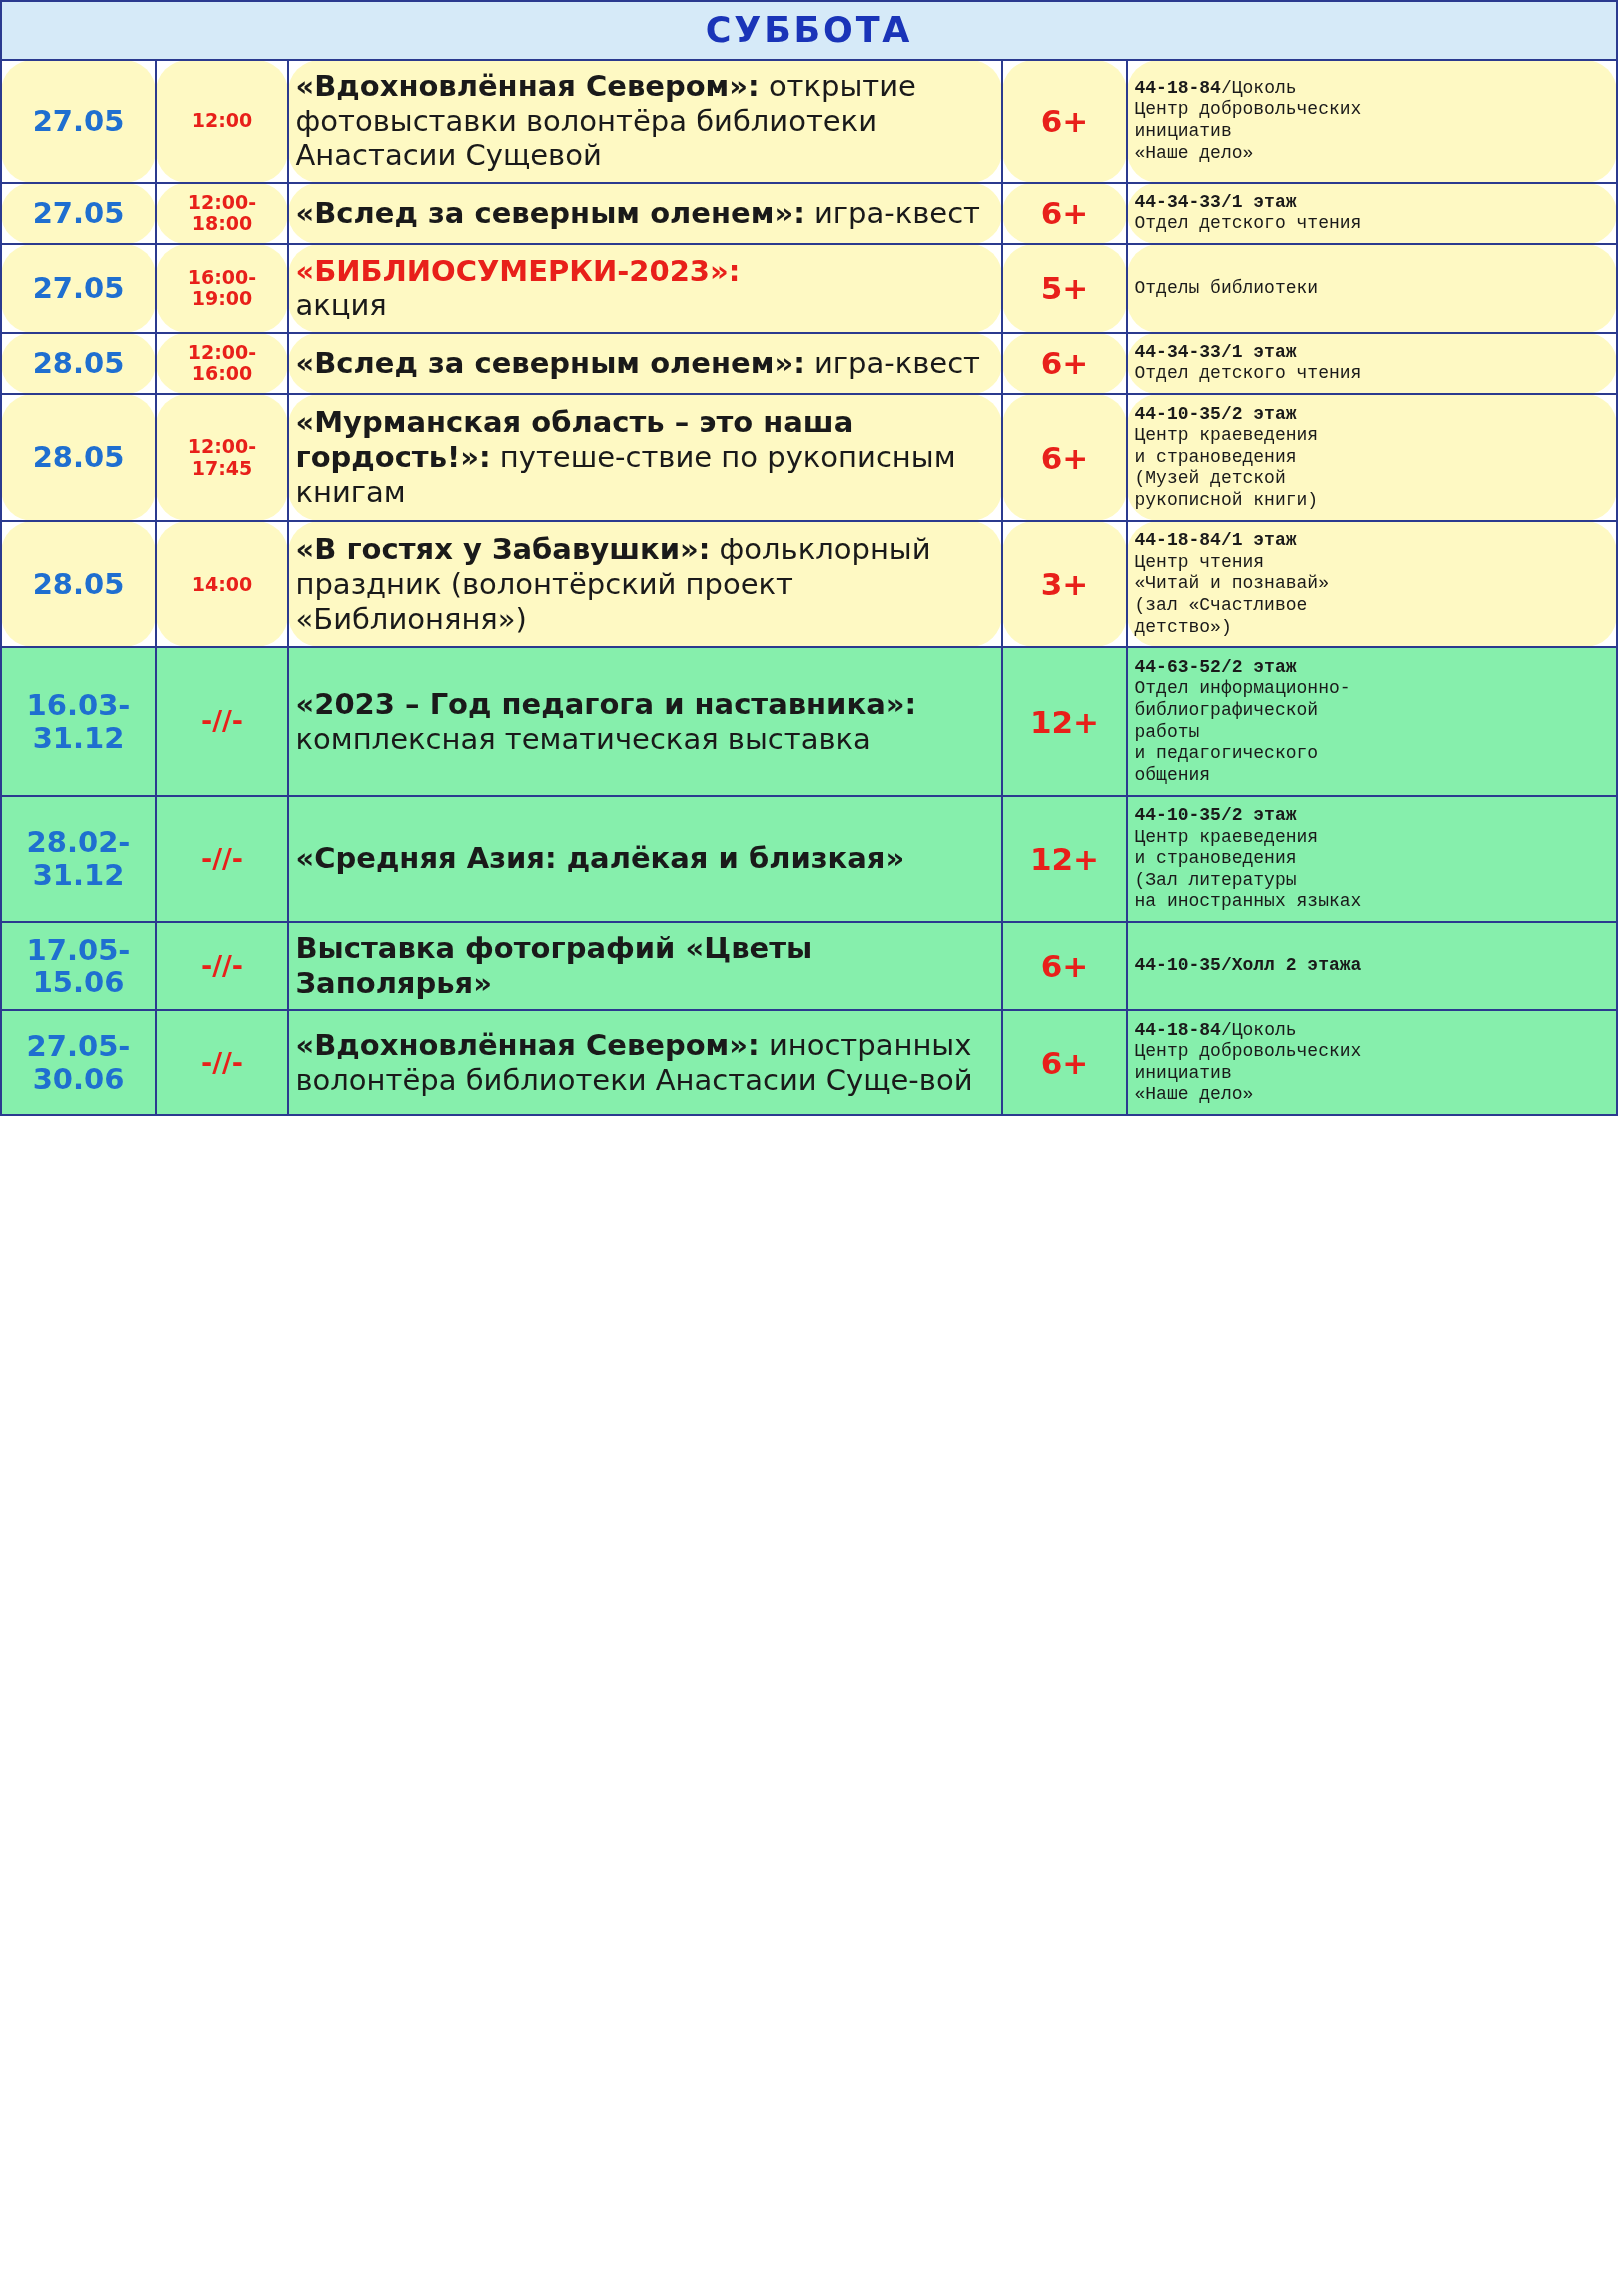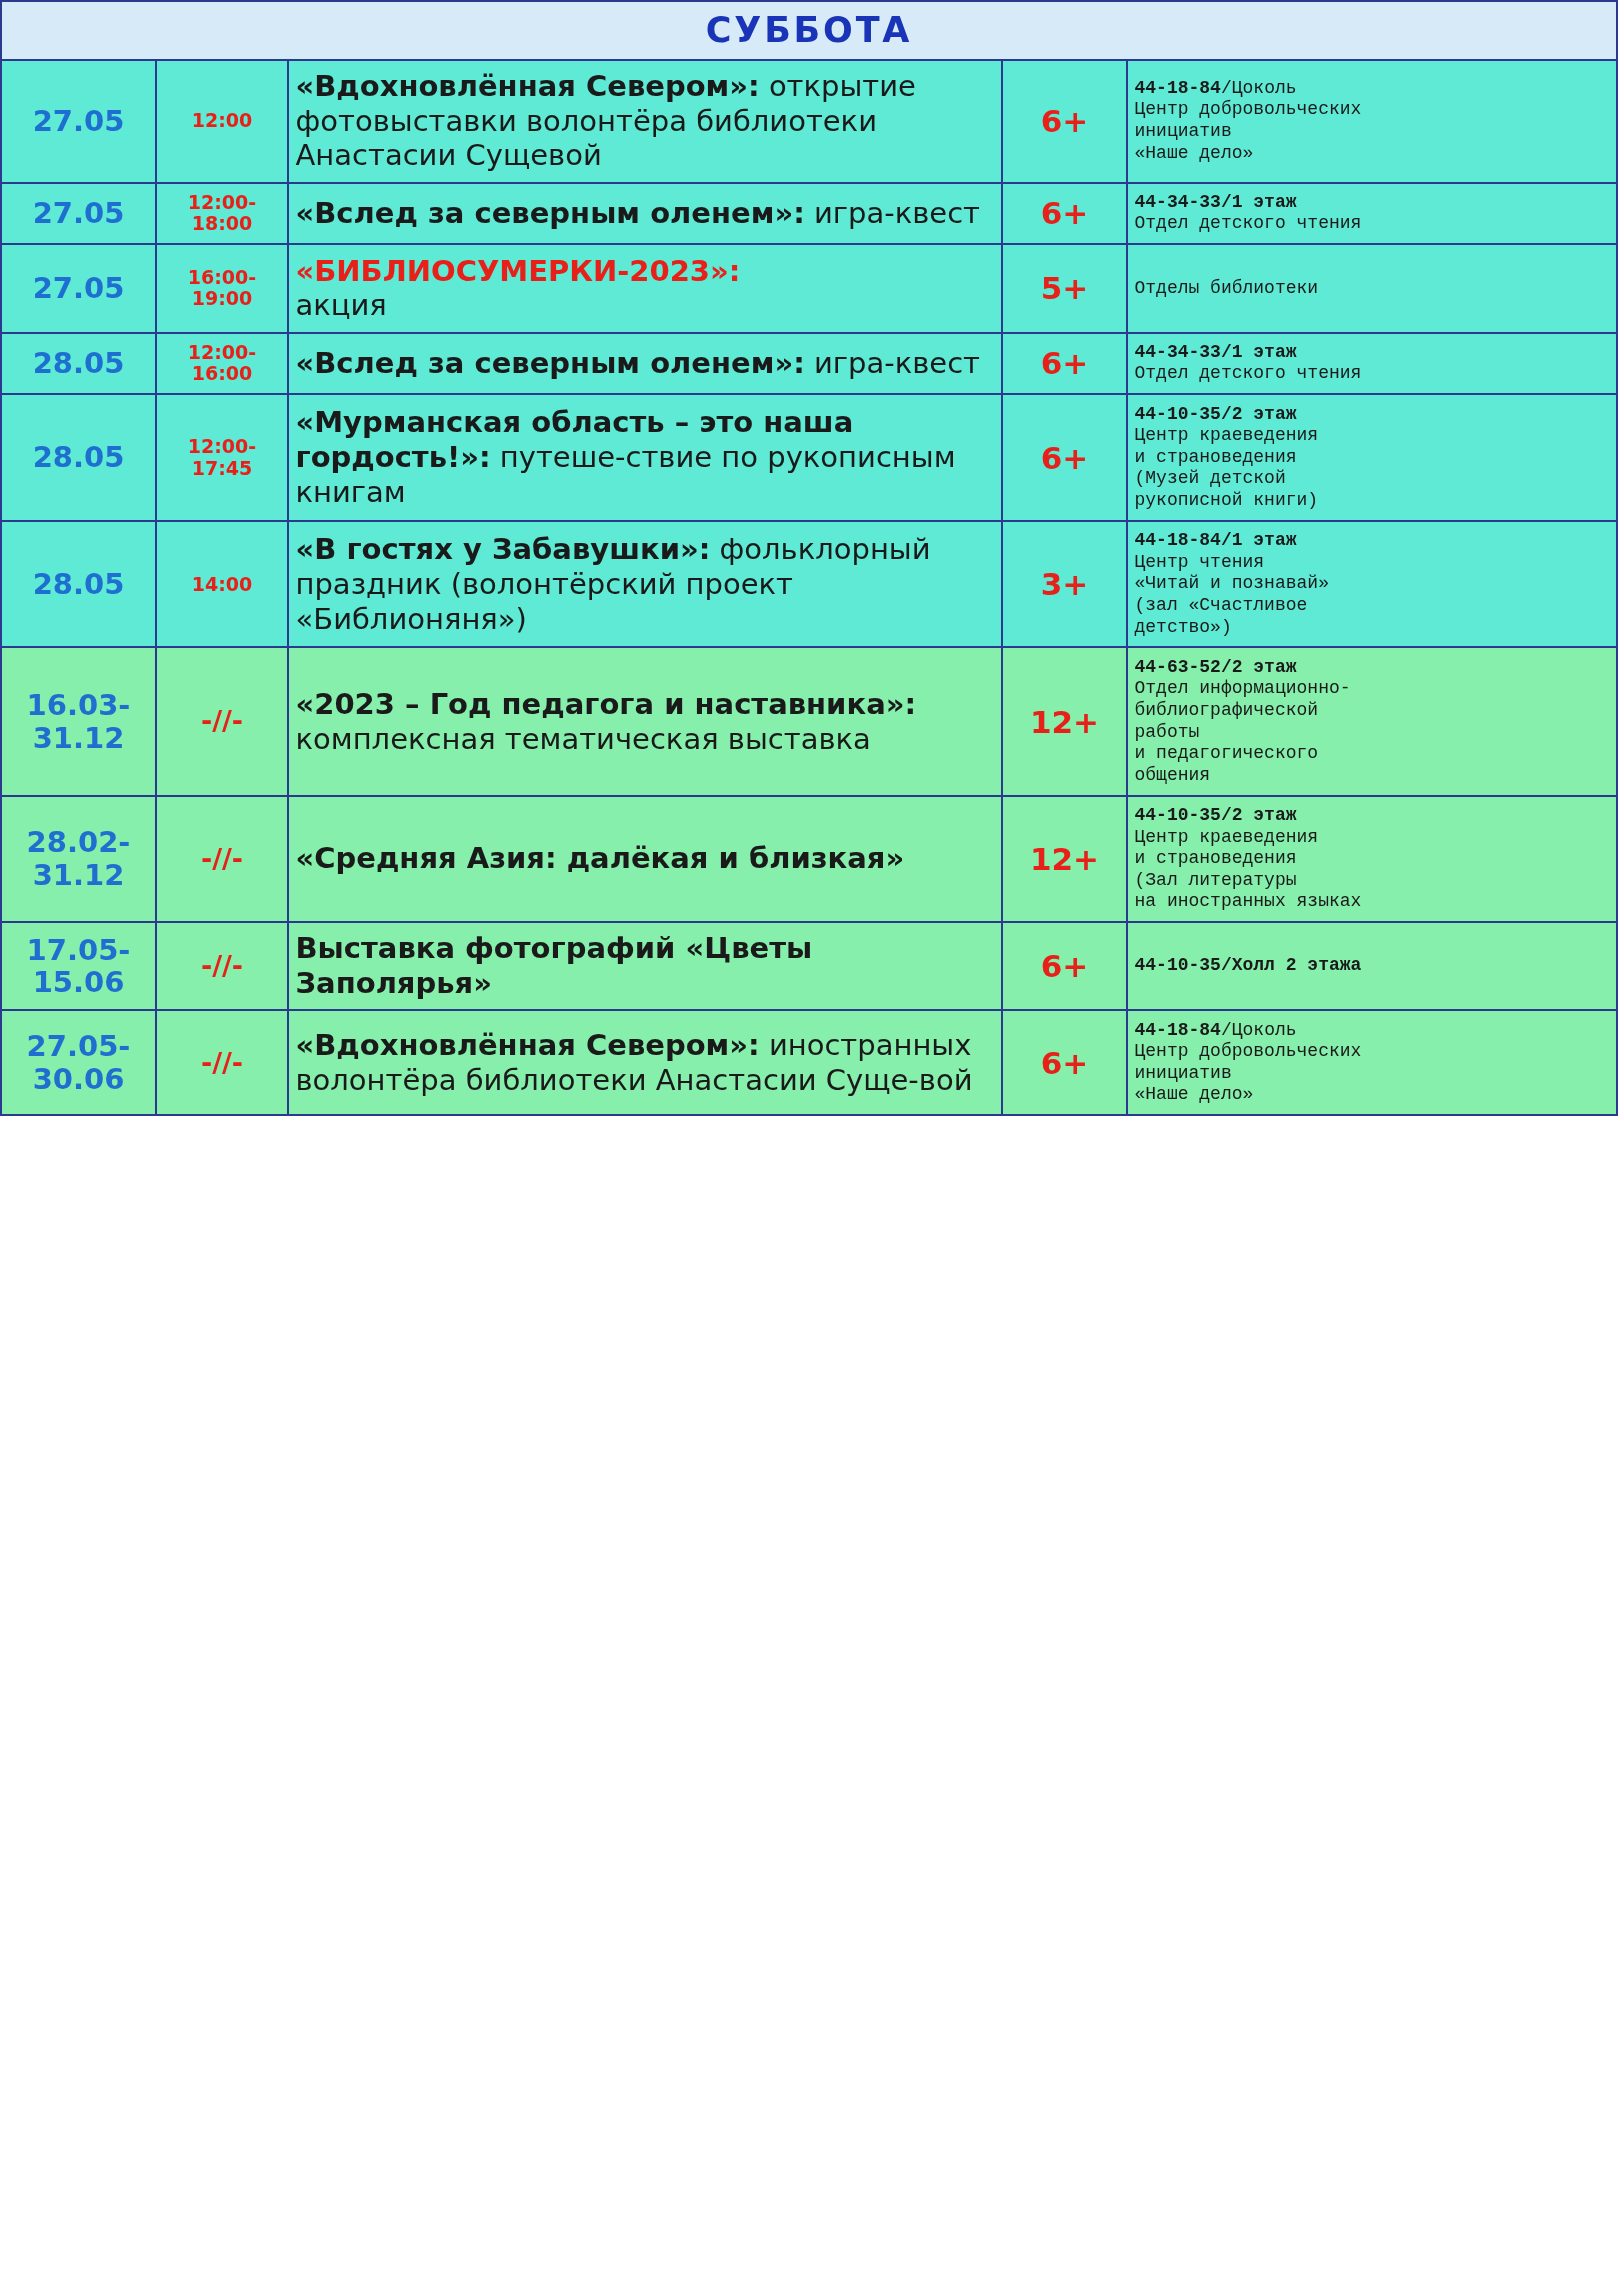--- a/index.html
+++ b/index.html
@@ -47,21 +47,22 @@
   .section-sat .section-title,
   .section-sun .section-title {
     color: #1a34b8;
   }
   .section-exhibit .section-title {
     color: #ffffff;
   }
 
   
   .event-row td {
-    background: #5eead4;
+    background: #fef9c3;
+    border-radius: 32px;
   }
   .exhibit-row td {
     background: #86efac;
   }
 
   .cell-date {
     text-align: center;
     color: #1f6fd0;
     font-weight: bold;
     font-size: 29px;

